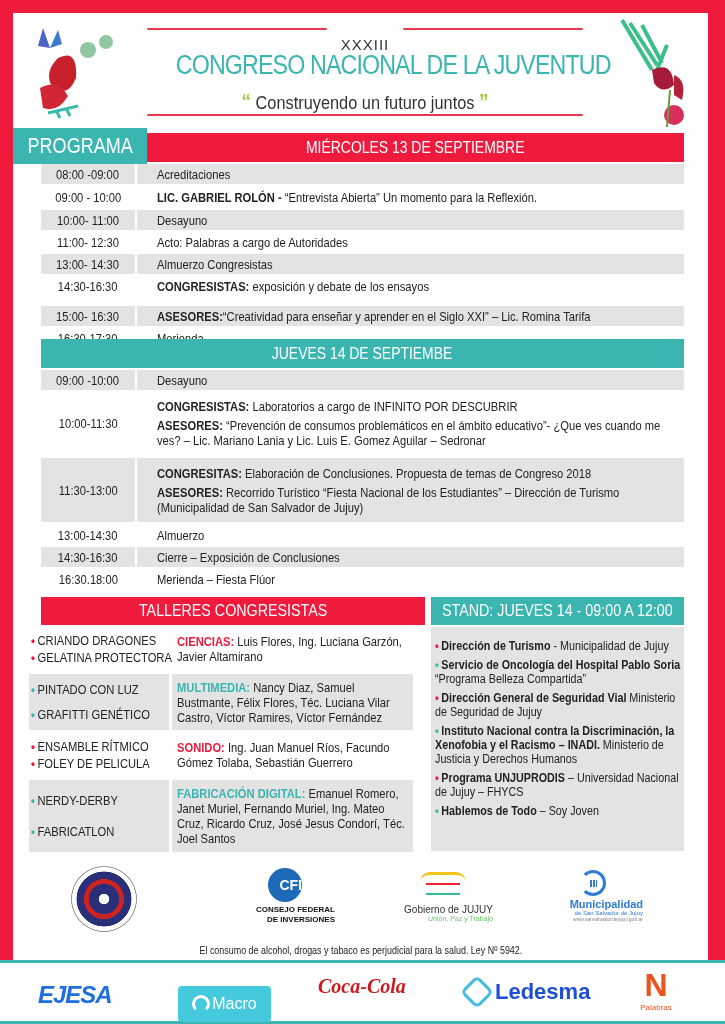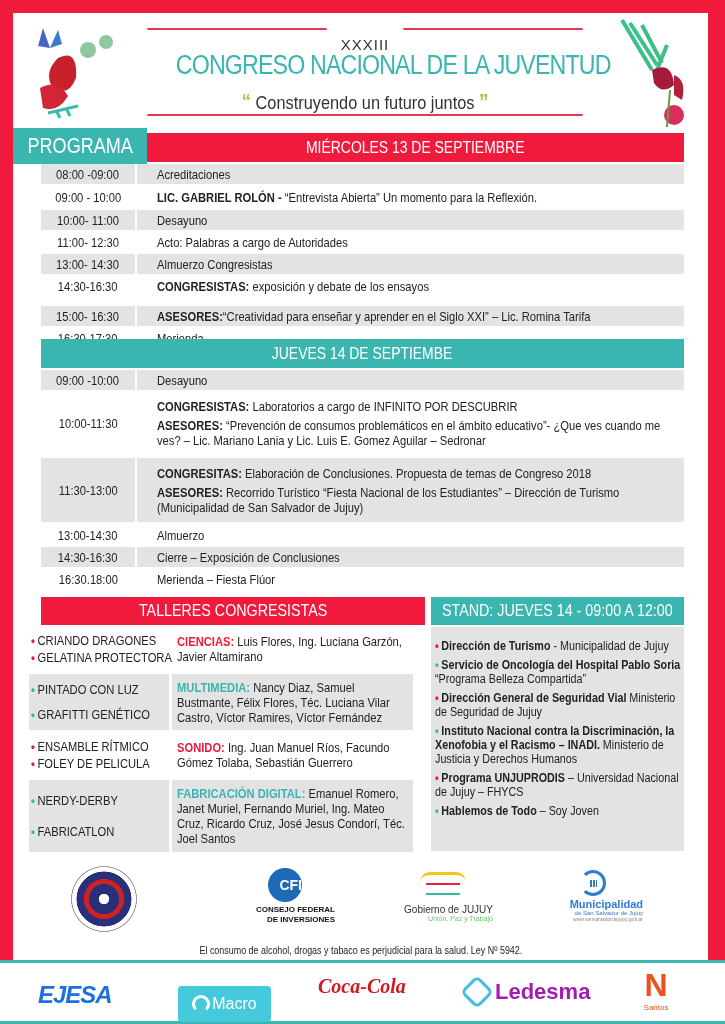--- a/index.html
+++ b/index.html
@@ -85,21 +85,21 @@
   .warning { position: absolute; left: 13px; top: 944px; width: 695px; text-align: center; font-size: 10.5px; color: #222; }
   .warning span { display:inline-block; transform: scaleX(0.85); white-space: nowrap; }
 
   .sponsors { position: absolute; left: 0; top: 960px; width: 725px; height: 64px; background: #fff;
     border-top: 3px solid #3ab5af; border-bottom: 3px solid #3ab5af; }
   .sp { position: absolute; top: 14px; }
   .ejesa { left: 38px; top: 18px; font-size: 24px; font-weight: bold; color: #1e6fe0; letter-spacing: -1px; font-style: italic; }
   .macro { left: 178px; top: 23px; width: 93px; height: 36px; background: #45c9dc; border-radius: 4px; color: #fff; font-size: 16px; display:flex; align-items:center; justify-content:center; gap:2px; }
   .macro .wifi { width: 18px; height: 18px; border-radius: 50%; border: 3px solid #fff; border-bottom-color: transparent; }
   .coca { left: 318px; top: 12px; font-family: "Liberation Serif", serif; font-style: italic; font-weight: bold; font-size: 20px; color: #d0181e; }
-  .ledesma { left: 465px; top: 16px; font-size: 22px; font-weight: bold; color: #a21caf; display:flex; align-items:center; gap:6px; }
+  .ledesma { left: 465px; top: 16px; font-size: 22px; font-weight: bold; color: #1d4ed8; display:flex; align-items:center; gap:6px; }
   .ledesma .ic { width: 24px; height: 24px; border: 3px solid #45bde0; border-radius: 6px; transform: rotate(45deg); }
   .naranja { left: 636px; top: 4px; width: 40px; text-align:center; }
   .naranja .n { font-size: 32px; font-weight: bold; color: #e8531e; line-height: 36px; }
   .naranja .t { font-size: 8px; color: #e8531e; }
 </style>
 </head>
 <body>
 
 <div class="frame"></div>
 <div class="inner"></div>
@@ -349,15 +349,15 @@
     <span class="wifi"></span>
     <span>Macro</span>
   </div>
   <div class="sp coca">Coca-Cola</div>
   <div class="sp ledesma">
     <span class="ic"></span>
     <span>Ledesma</span>
   </div>
   <div class="sp naranja">
     <div class="n">N</div>
-    <div class="t">Santos</div>
+    <div class="t">Palabras</div>
   </div>
 </div>
 
 </body></html>

